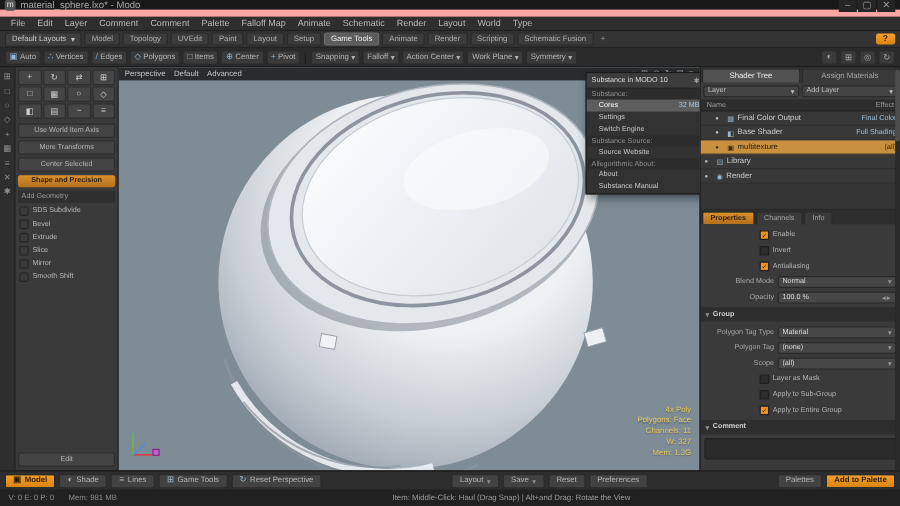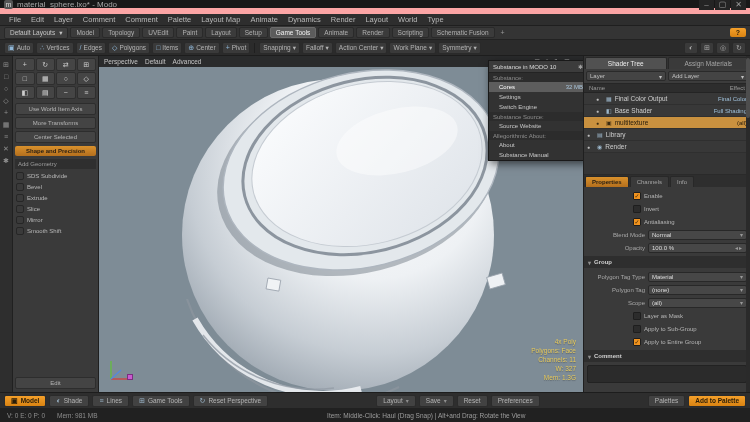--- a/index.html
+++ b/index.html
@@ -139,23 +139,23 @@
   </span>
 </div>
 
 <div class="menubar">
   <span class="menu-item">File</span>
   <span class="menu-item">Edit</span>
   <span class="menu-item">Layer</span>
   <span class="menu-item">Comment</span>
   <span class="menu-item">Comment</span>
   <span class="menu-item">Palette</span>
-  <span class="menu-item">Layout Map</span>
+  <span class="menu-item">Falloff Map</span>
   <span class="menu-item">Animate</span>
-  <span class="menu-item">Dynamics</span>
+  <span class="menu-item">Schematic</span>
   <span class="menu-item">Render</span>
   <span class="menu-item">Layout</span>
   <span class="menu-item">World</span>
   <span class="menu-item">Type</span>
 </div>
 
 <div class="layoutbar">
   <span class="layout-switcher">
     <span>Default Layouts</span>
     <span>▾</span>

